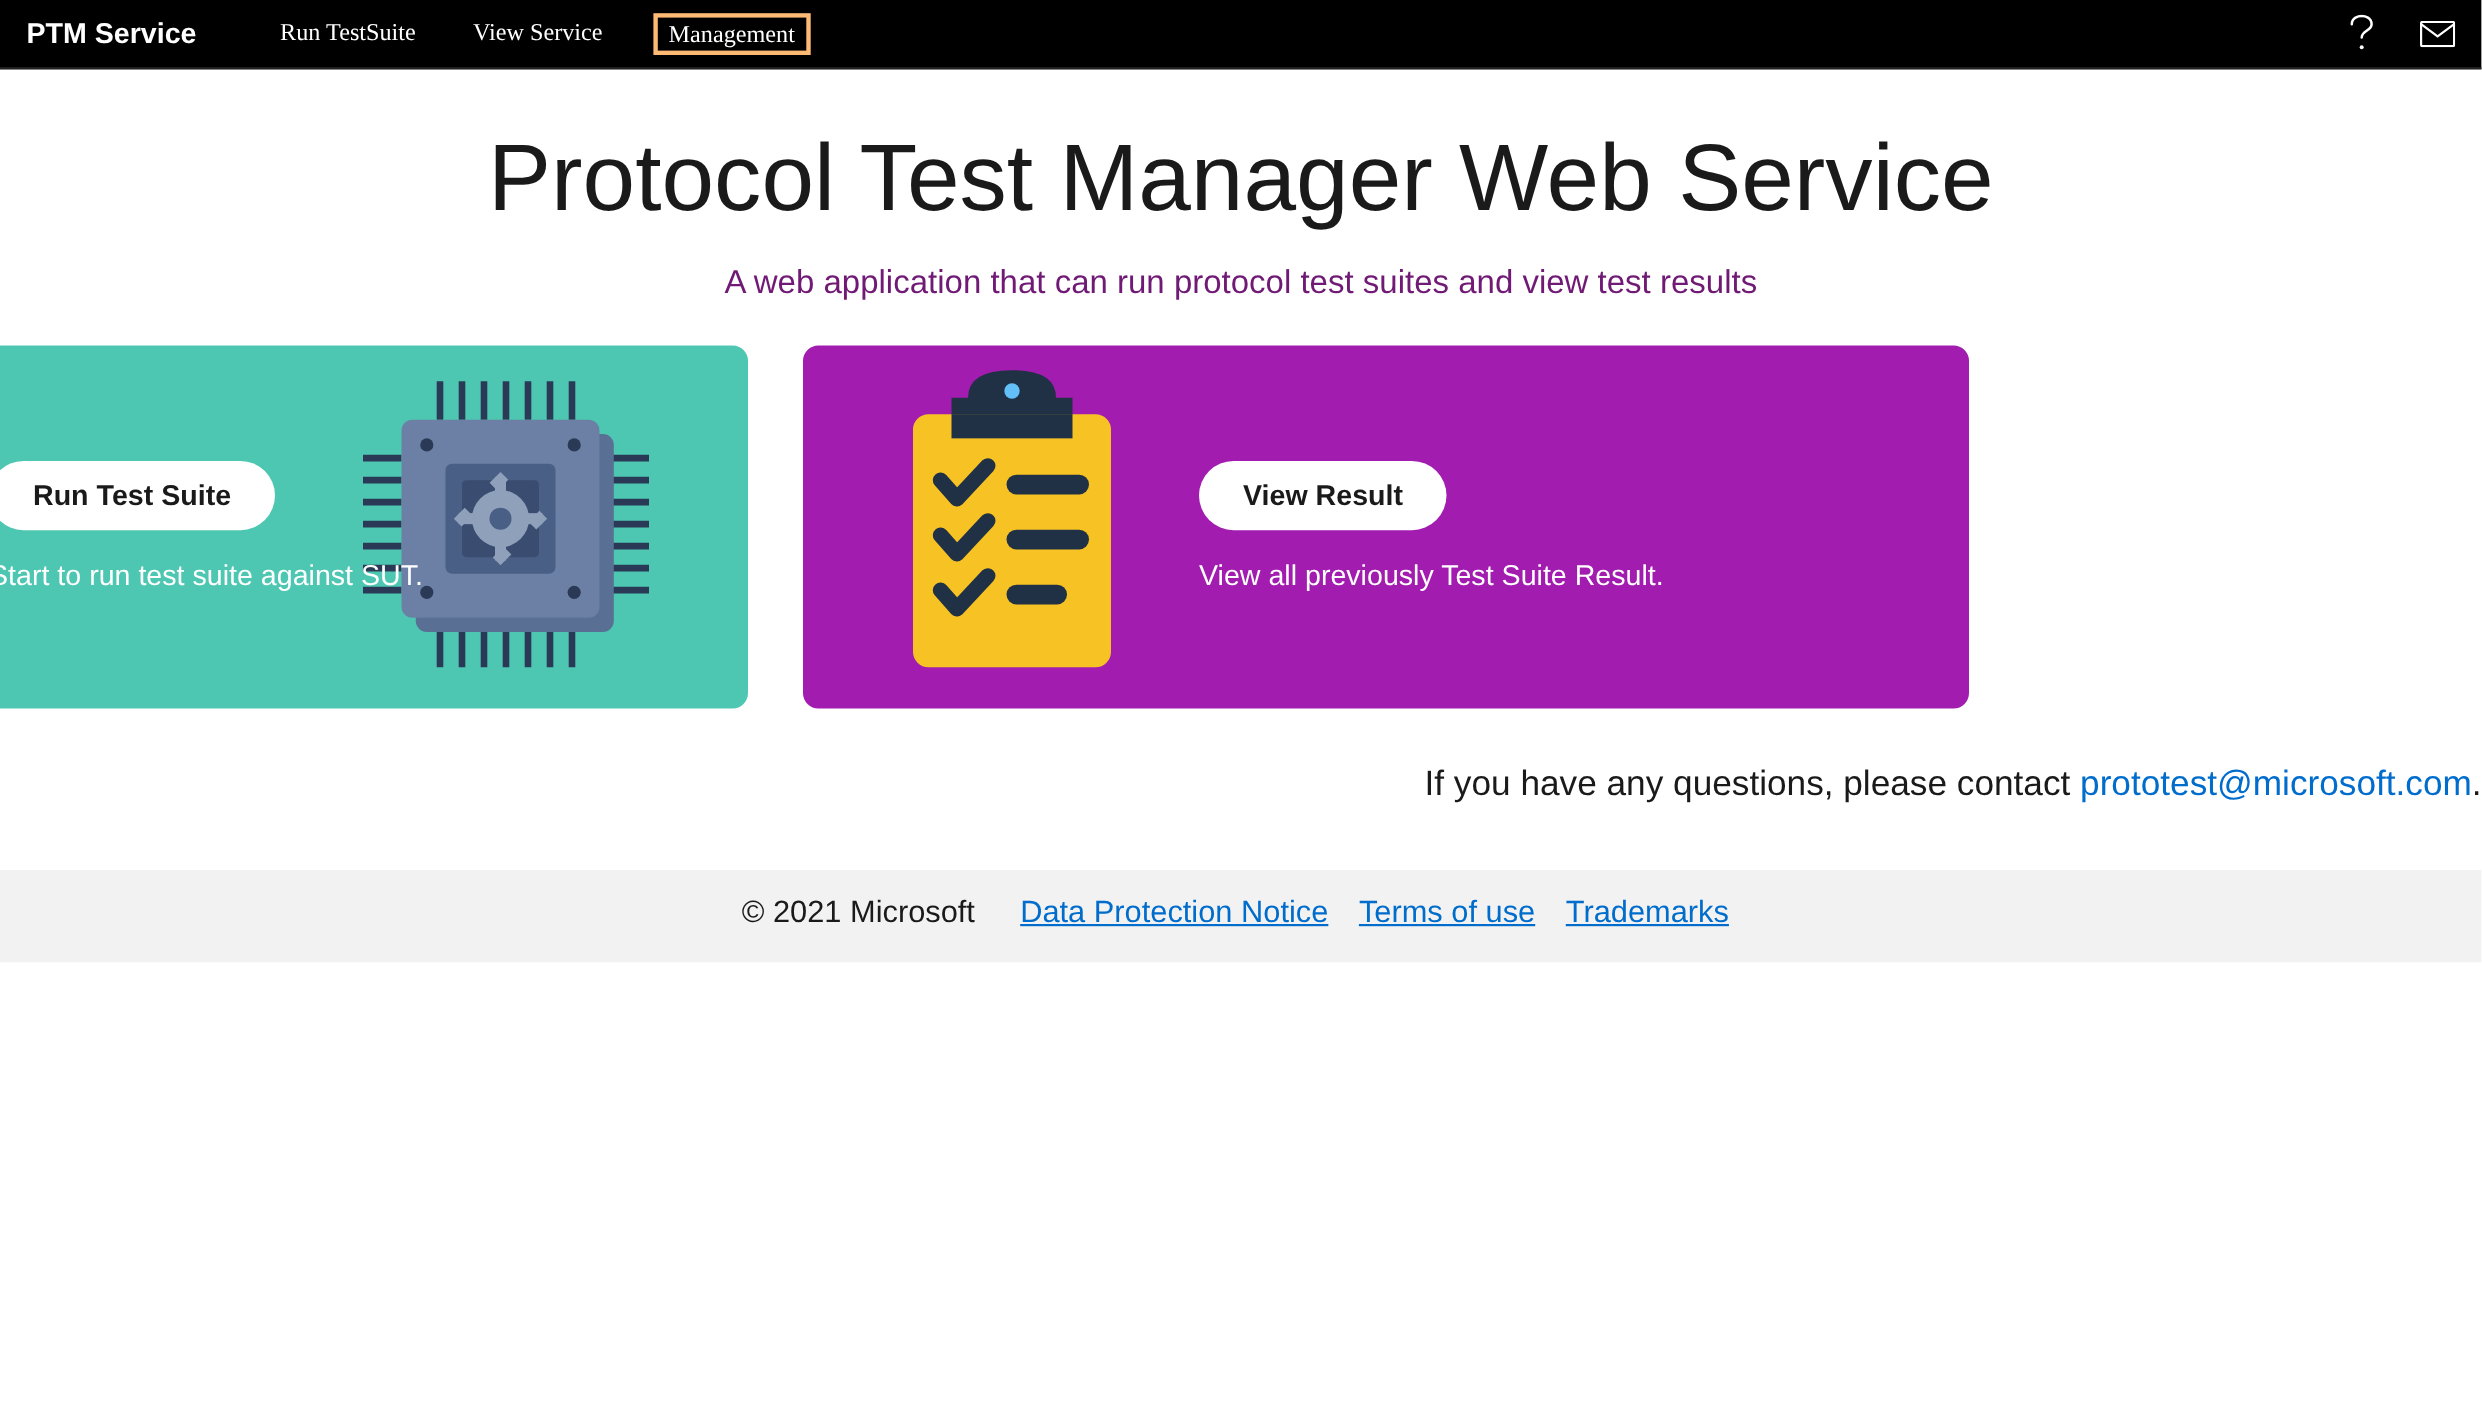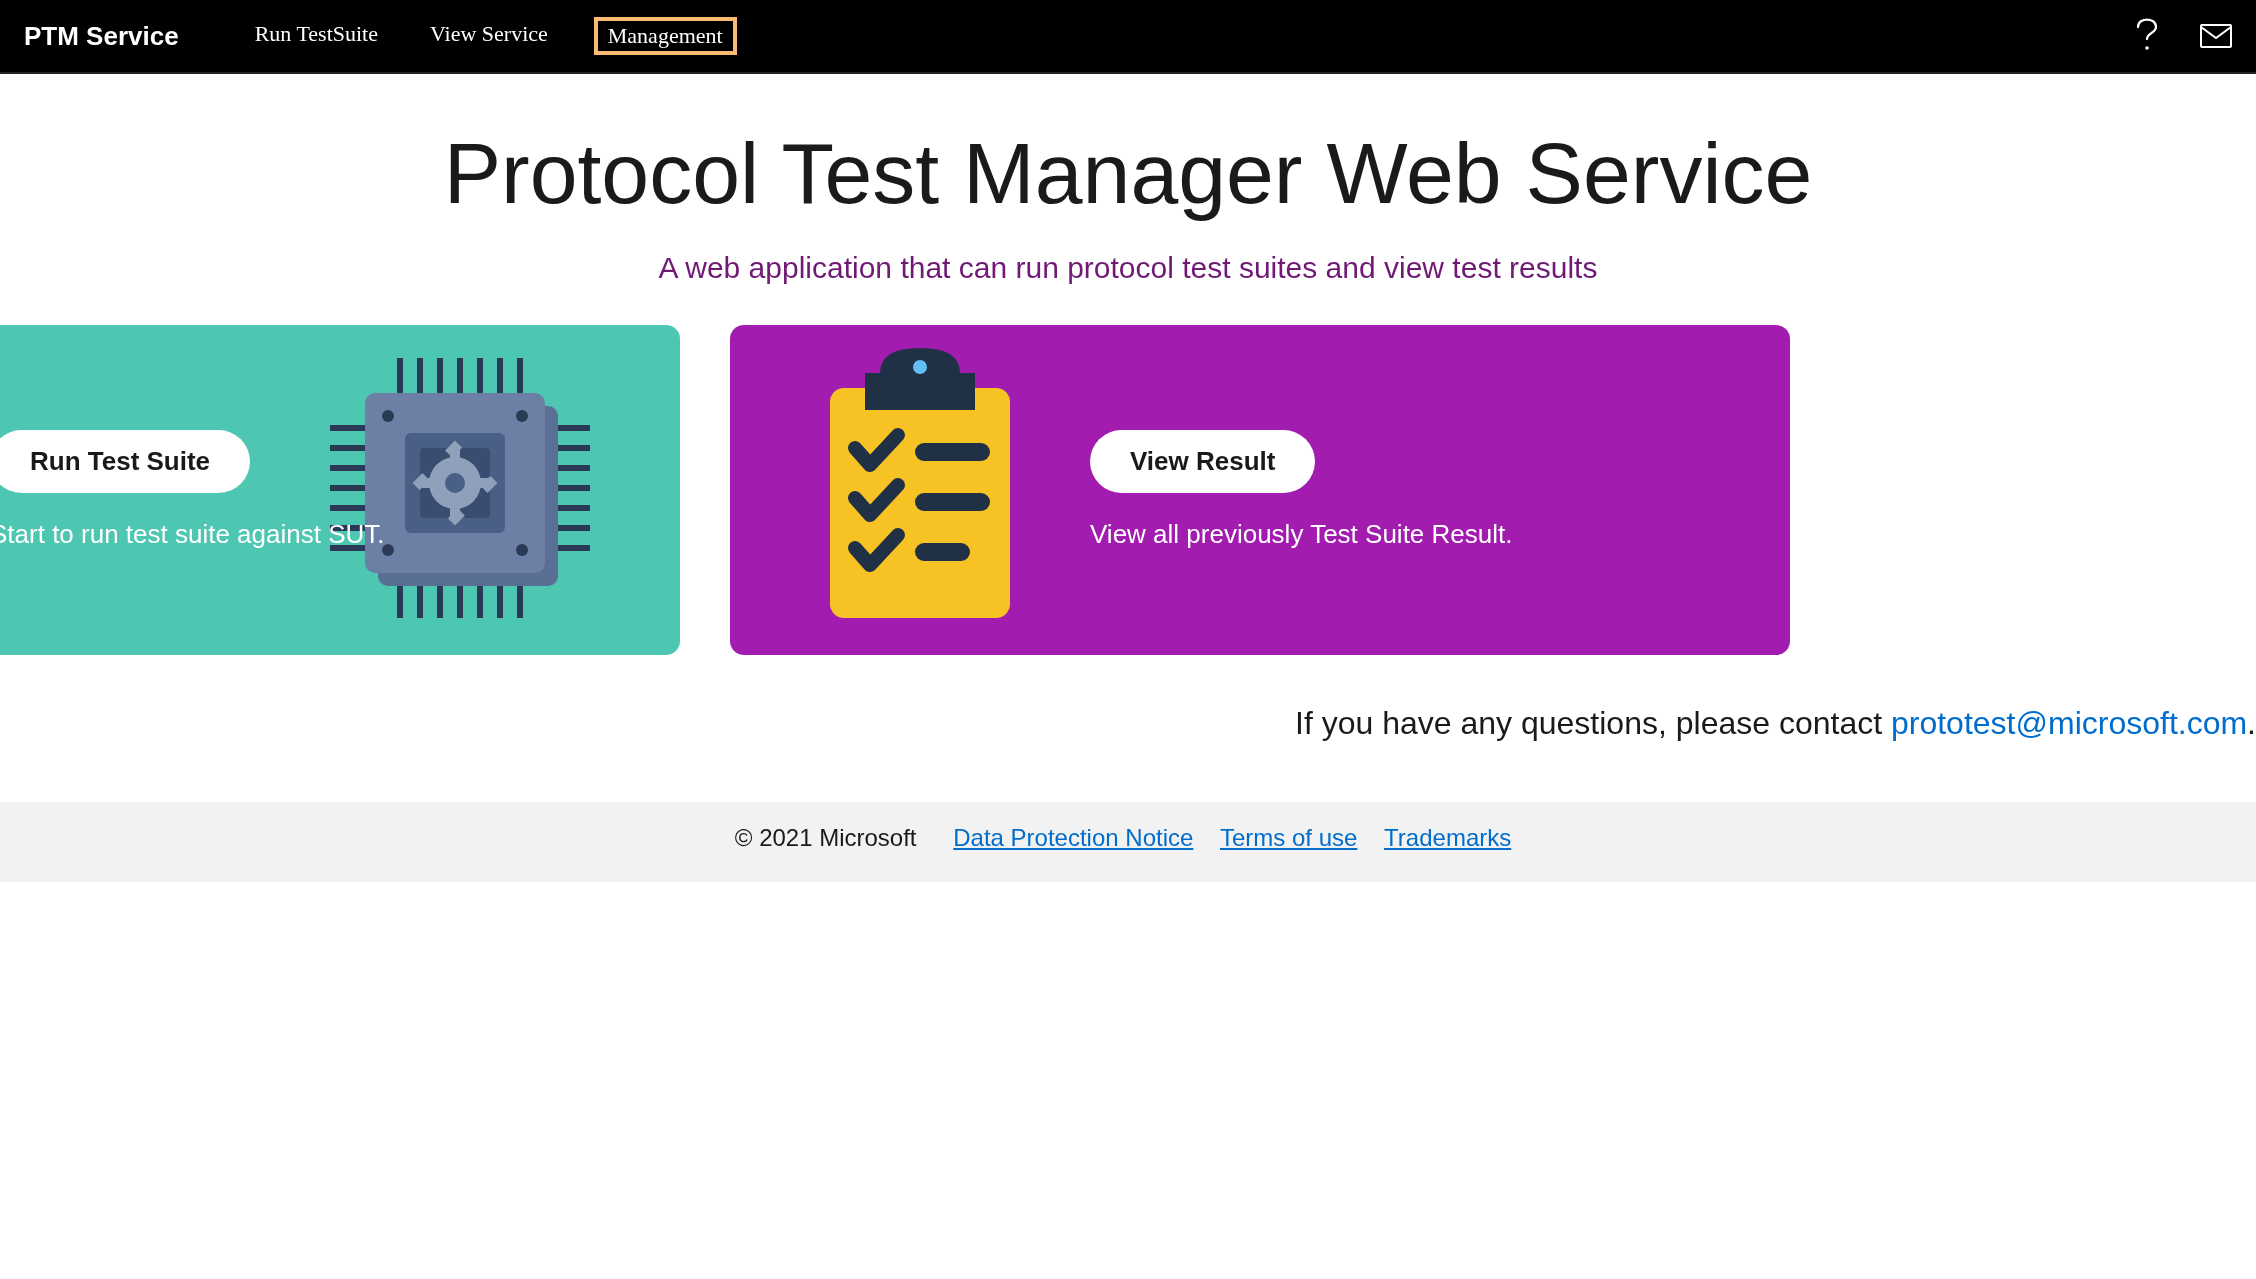--- a/index.html
+++ b/index.html
@@ -5,21 +5,21 @@
   * { margin: 0; padding: 0; box-sizing: border-box; }
   body {
     font-family: 'Segoe UI', -apple-system, BlinkMacSystemFont, sans-serif;
     background: #ffffff;
     width: 2256px;
     overflow-x: hidden;
   }
   
   .navbar {
     background: #000000;
-    height: 74px;
+    height: 63px;
     display: flex;
     align-items: center;
     padding: 0 24px;
     color: #ffffff;
     border-bottom: 2px solid #222;
   }
   .brand {
     font-size: 26px;
     font-weight: 700;
     margin-right: 70px;
@@ -133,21 +133,21 @@
   .contact a {
     color: #006dcc;
     text-decoration: none;
   }
 
   
   .footer {
     background: #f2f2f2;
     padding: 22px 0 30px;
     text-align: center;
-    font-size: 24px;
+    font-size: 28px;
     color: #1a1a1a;
   }
   .footer a {
     color: #006dcc;
     text-decoration: underline;
     margin: 0 10px;
   }
 </style>
 </head>
 <body>

